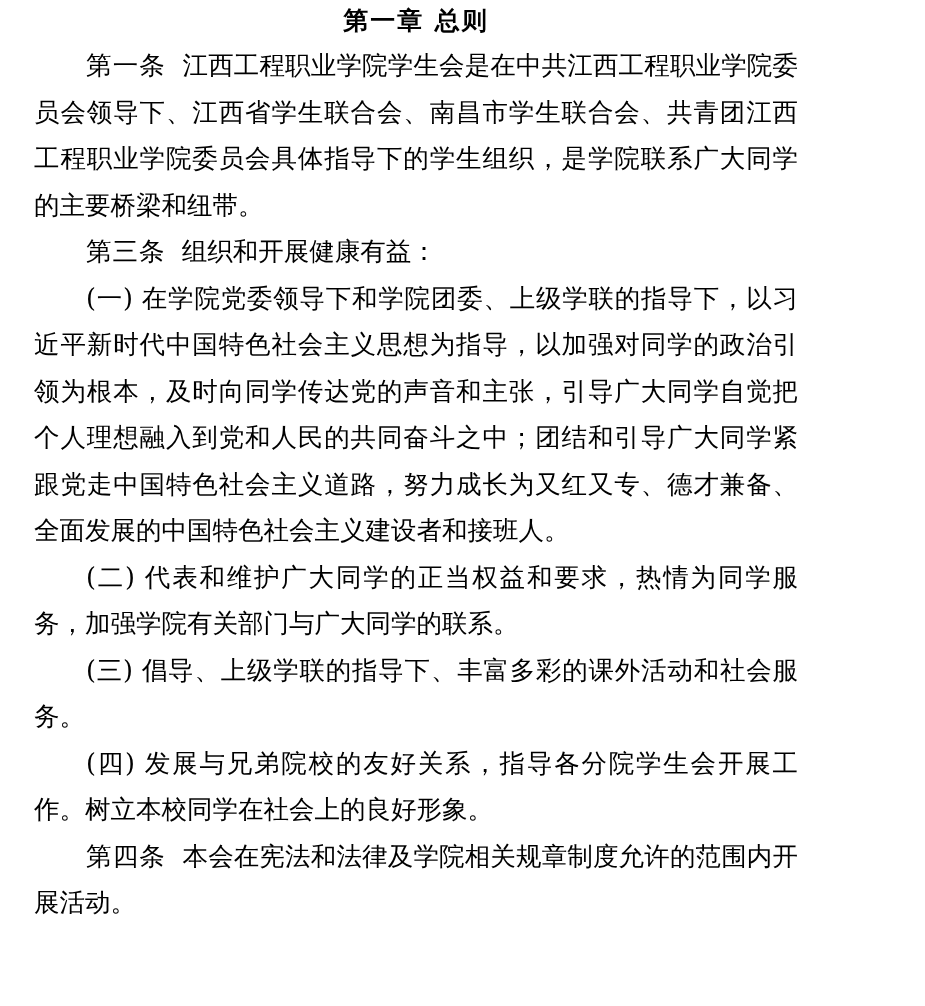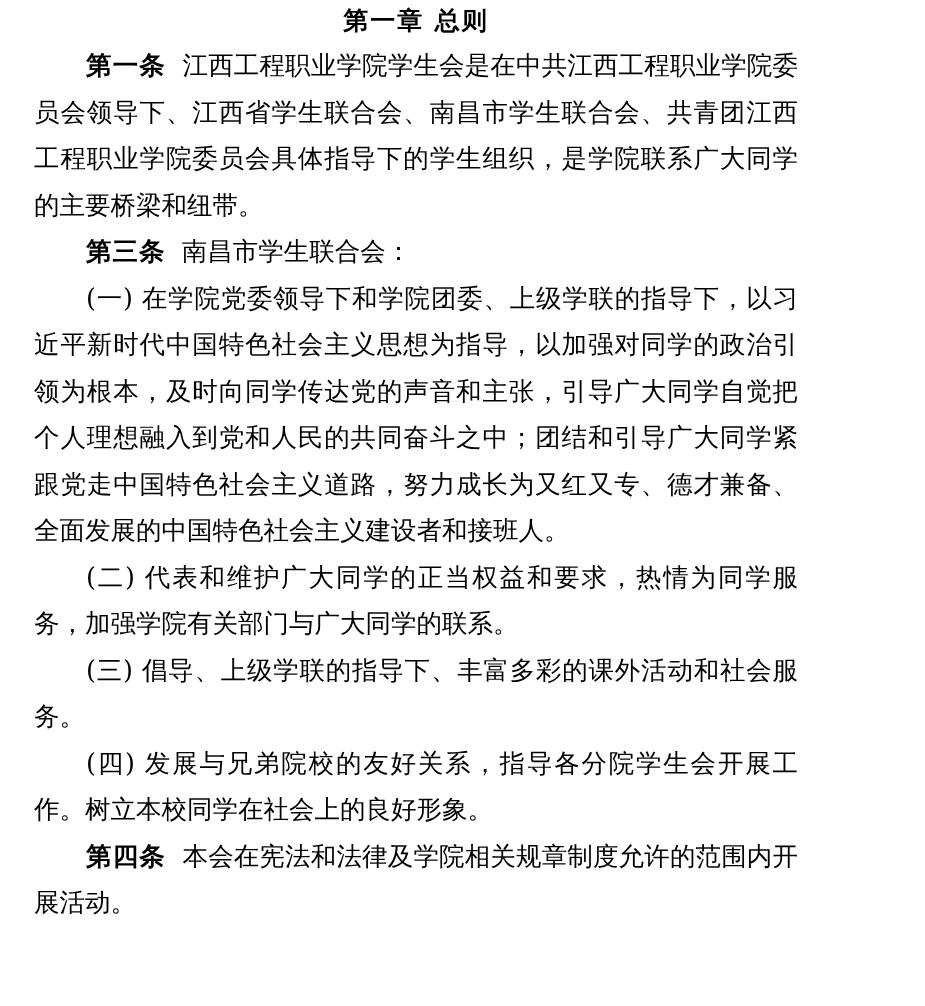--- a/index.html
+++ b/index.html
@@ -36,35 +36,35 @@
     text-align: justify;
     text-justify: inter-ideograph;
     margin: 0;
     letter-spacing: 0px;
     font-family: "DejaVu Serif", "Liberation Serif", serif;
   }
   .indent {
     text-indent: 52px;
   }
   .art-label {
-    font-weight: bold;
+    font-weight: normal;
     letter-spacing: 1px;
   }
 </style>
 </head>
 <body>
 
 <div class="page">
 
   <h1 class="chapter-title">第一章 总则</h1>
 
   <p class="para indent"><span class="art-label">第一条</span>&nbsp;&nbsp;<span>江西工程职业学院学生会是在中共江西工程职业学院委员会领导下、江西省学生联合会、南昌市学生联合会、共青团江西工程职业学院委员会具体指导下的学生组织，是学院联系广大同学的主要桥梁和纽带。</span></p>
 
 
-  <p class="para indent"><span class="art-label">第三条</span>&nbsp;&nbsp;<span>南昌市学生联合会：</span></p>
+  <p class="para indent"><span class="art-label">第三条</span>&nbsp;&nbsp;<span>组织和开展健康有益：</span></p>
 
   <p class="para indent">(一) 在学院党委领导下和学院团委、上级学联的指导下，以习近平新时代中国特色社会主义思想为指导，以加强对同学的政治引领为根本，及时向同学传达党的声音和主张，引导广大同学自觉把个人理想融入到党和人民的共同奋斗之中；团结和引导广大同学紧跟党走中国特色社会主义道路，努力成长为又红又专、德才兼备、全面发展的中国特色社会主义建设者和接班人。</p>
 
   <p class="para indent">(二) 代表和维护广大同学的正当权益和要求，热情为同学服务，加强学院有关部门与广大同学的联系。</p>
 
   <p class="para indent">(三) 倡导、上级学联的指导下、丰富多彩的课外活动和社会服务。</p>
 
   <p class="para indent">(四) 发展与兄弟院校的友好关系，指导各分院学生会开展工作。树立本校同学在社会上的良好形象。</p>
 
   <p class="para indent"><span class="art-label">第四条</span>&nbsp;&nbsp;<span>本会在宪法和法律及学院相关规章制度允许的范围内开展活动。</span></p>

